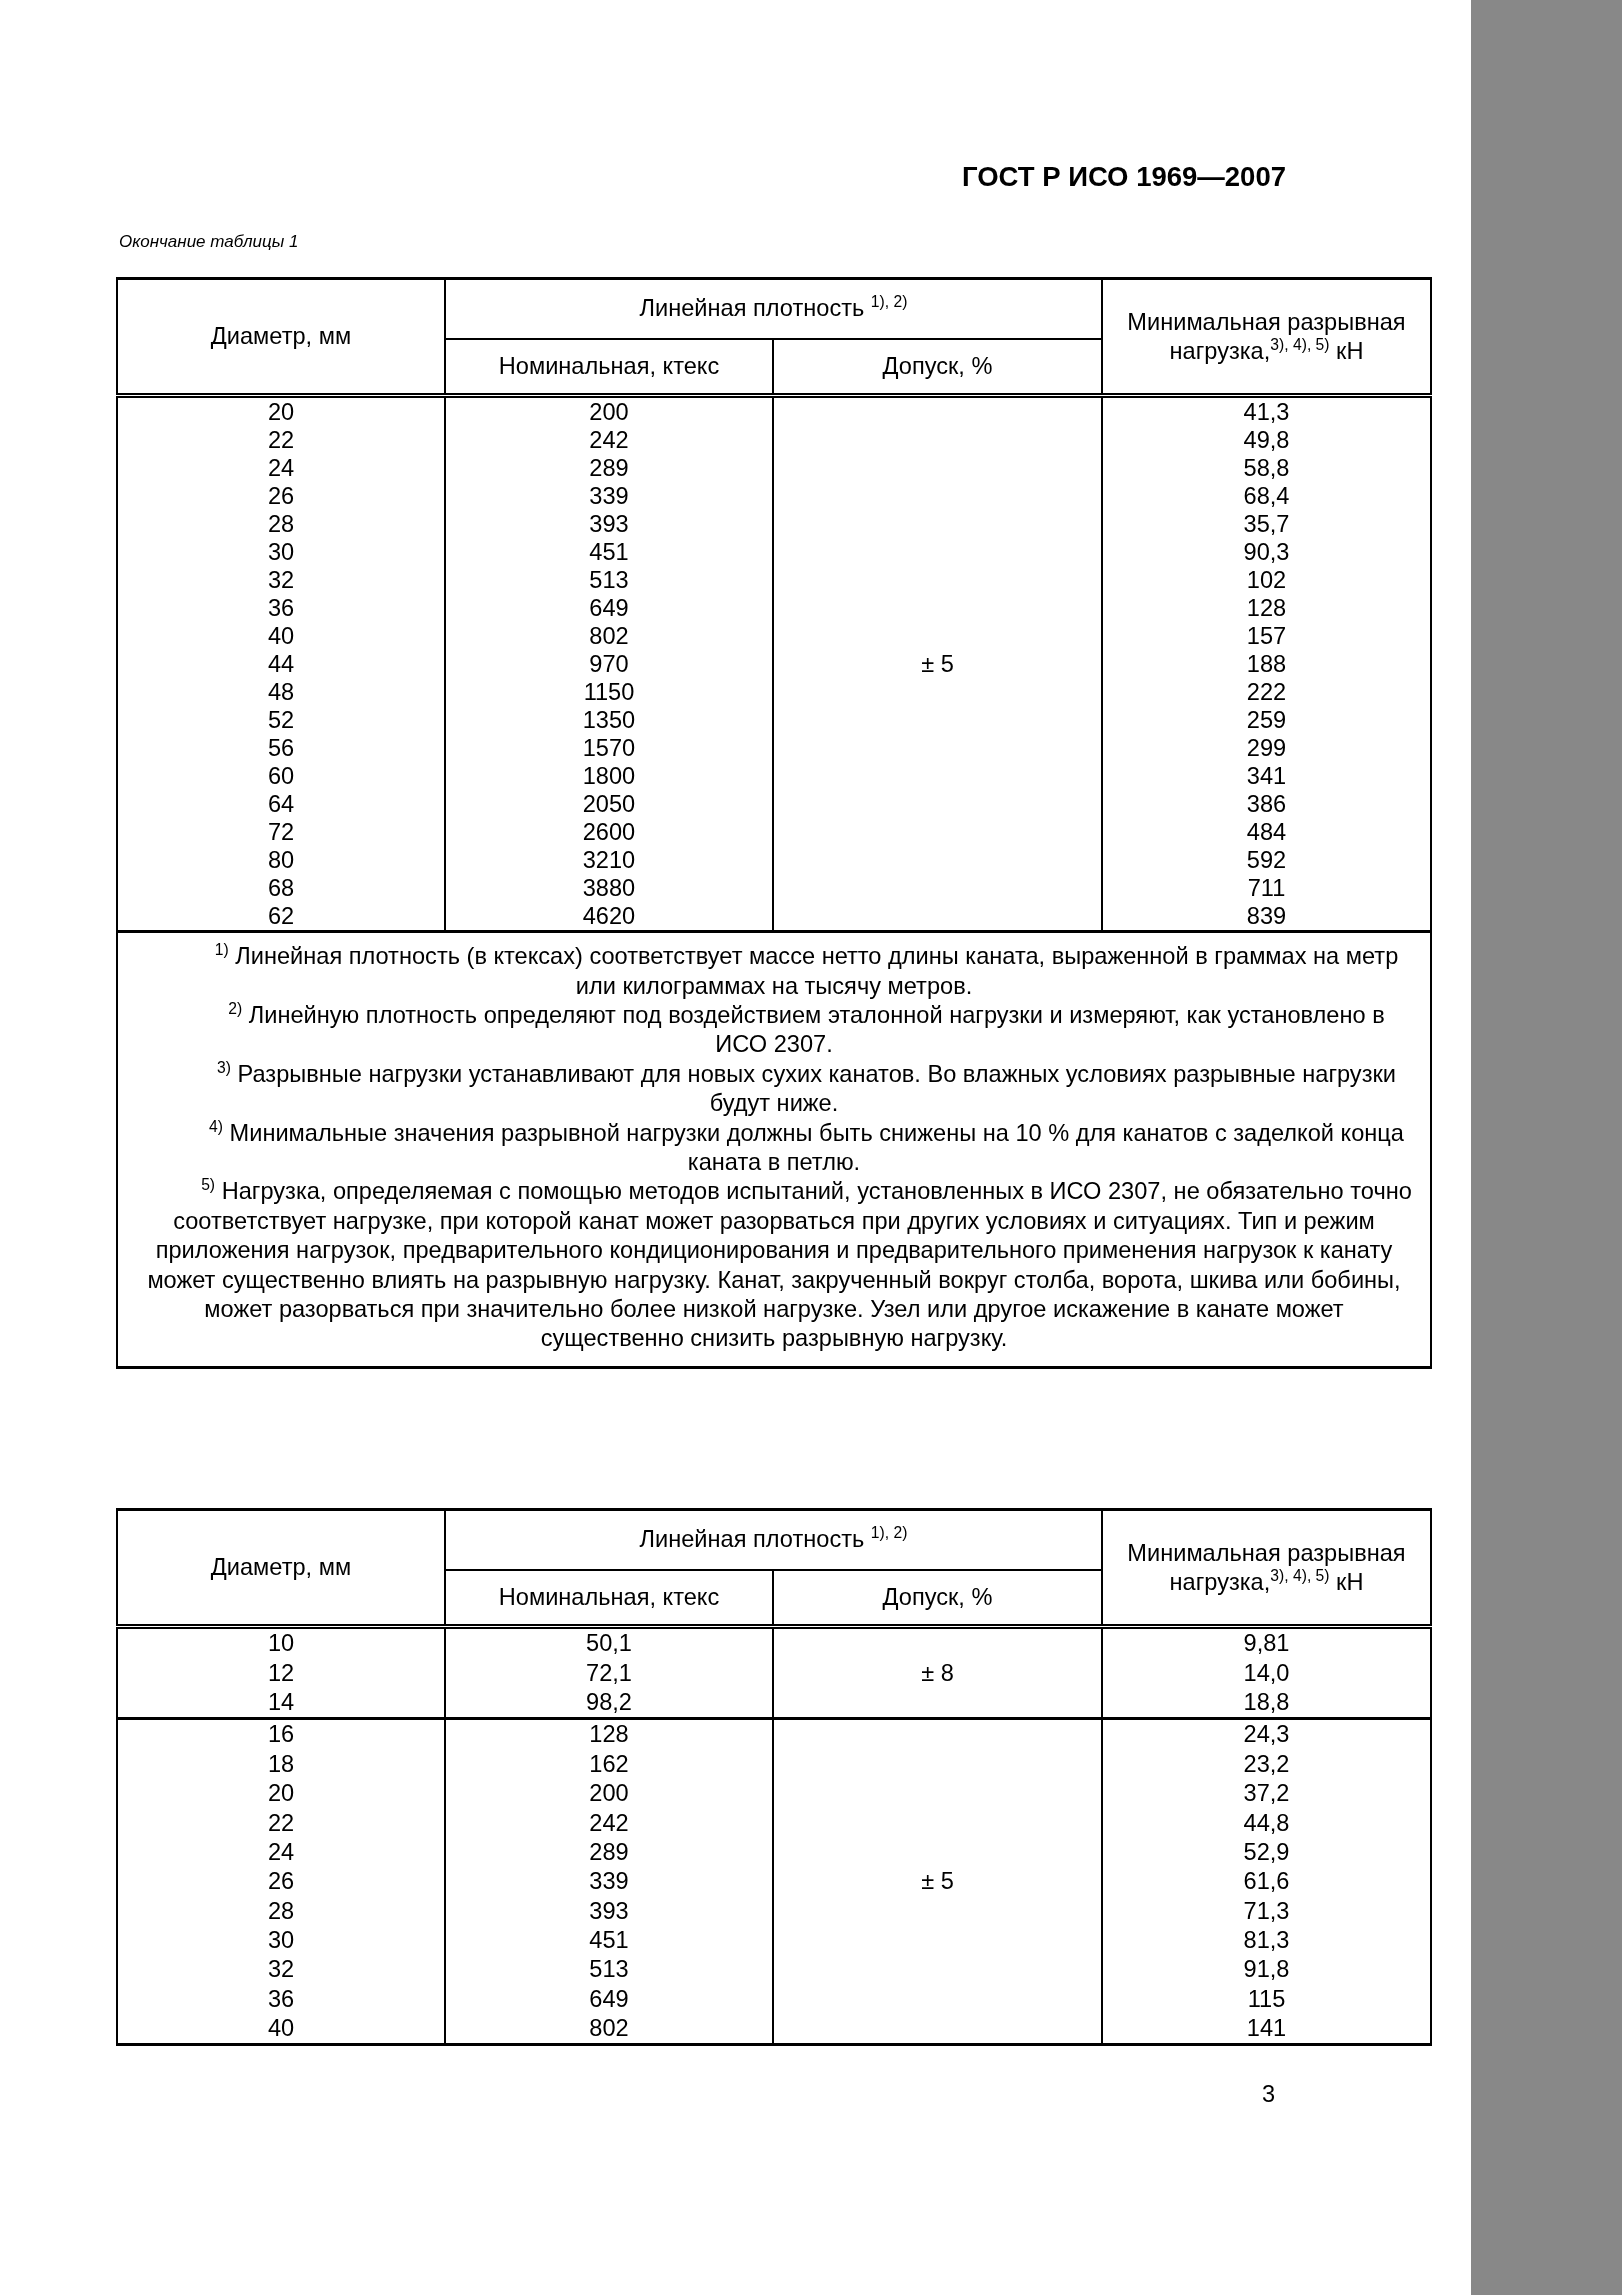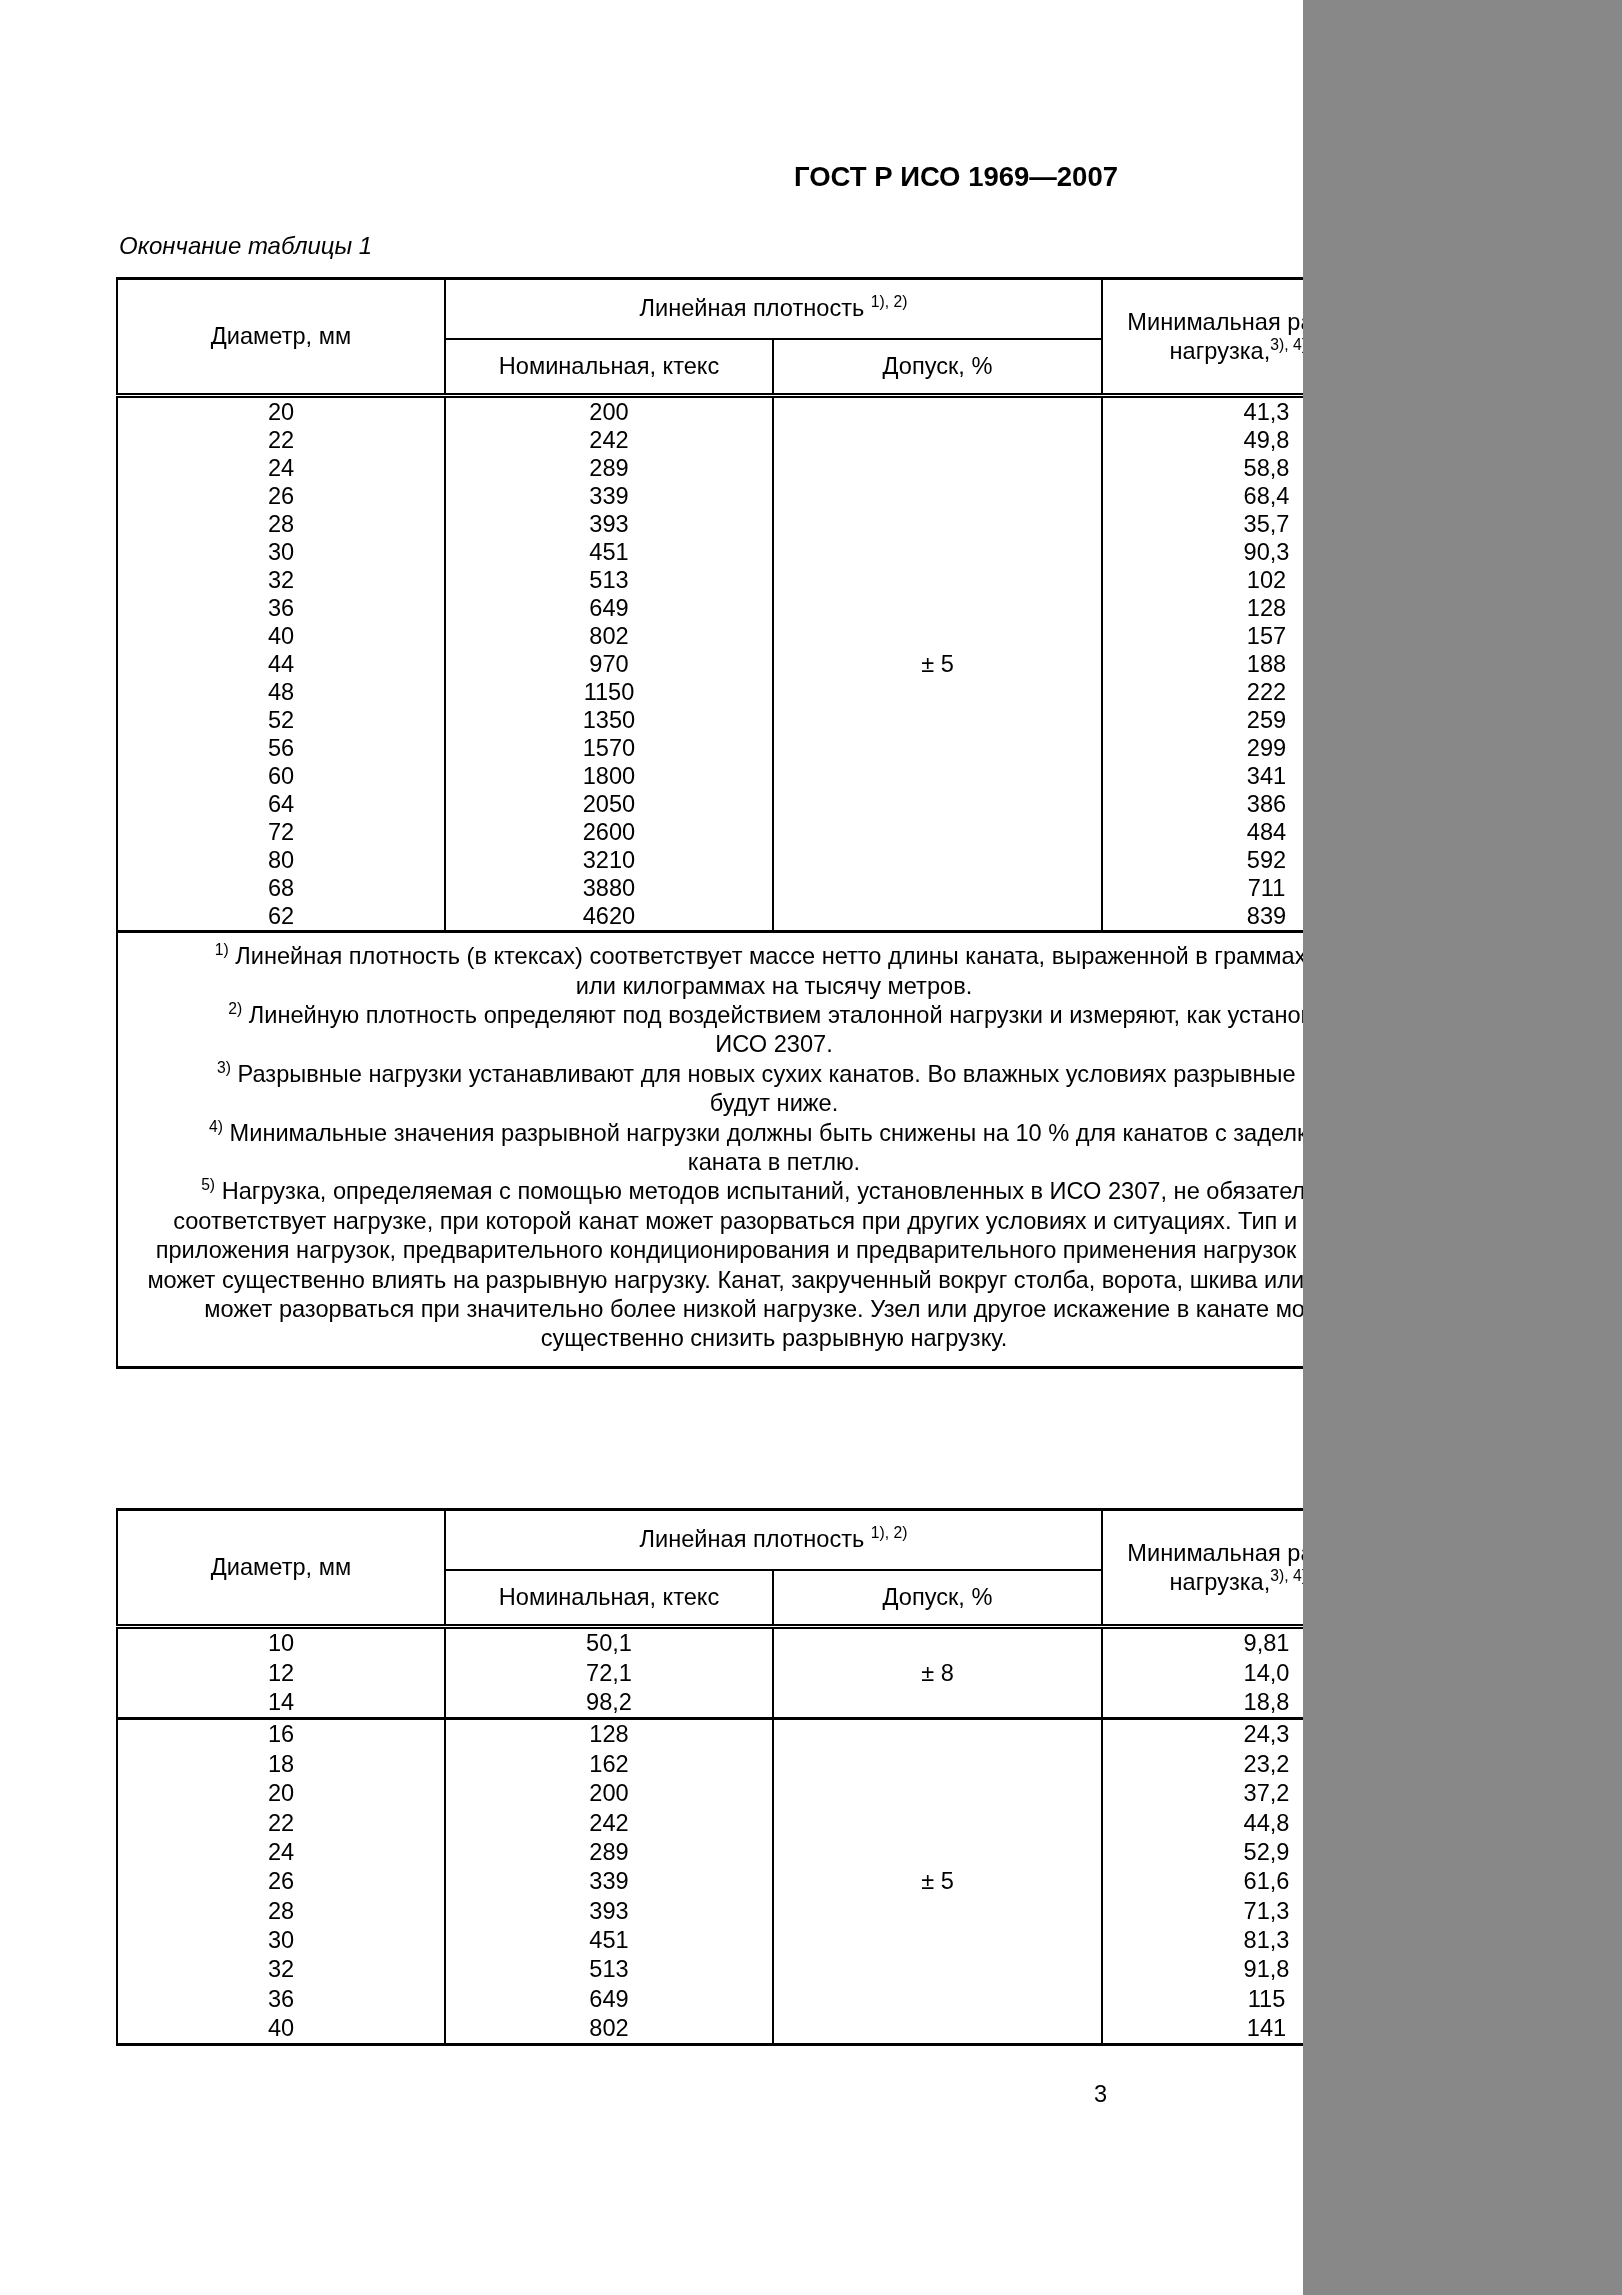--- a/index.html
+++ b/index.html
@@ -1,32 +1,32 @@
 <!DOCTYPE html>
 <html style="font-size:10.5px"><head>
 <meta charset="utf-8">
 <style>
   html,body{margin:0;padding:0;background:#888;}
   .page{
     position:relative;
-    width:1303px;height:2295px;
+    width:1471px;height:2295px;
     background:#ffffff;
     color:#000;
     font-family:"Liberation Sans","DejaVu Sans",sans-serif;
     overflow:hidden;
   }
   .abs{position:absolute;}
   #doc-header{
     top:161px;right:185px;
     font-size:27.5px;font-weight:bold;
     white-space:nowrap;
   }
   #table1-caption{
     top:232px;left:119px;
-    font-size:24px;font-style:italic;
+    font-size:17px;font-style:italic;
     white-space:nowrap;
     text-align:center;
   }
   #table2-caption{
     top:1436px;left:119px;width:1328px;
     font-size:23.6px;line-height:30px;
     white-space:pre-line;
   }
   #page-number{
     top:2081px;right:196px;

